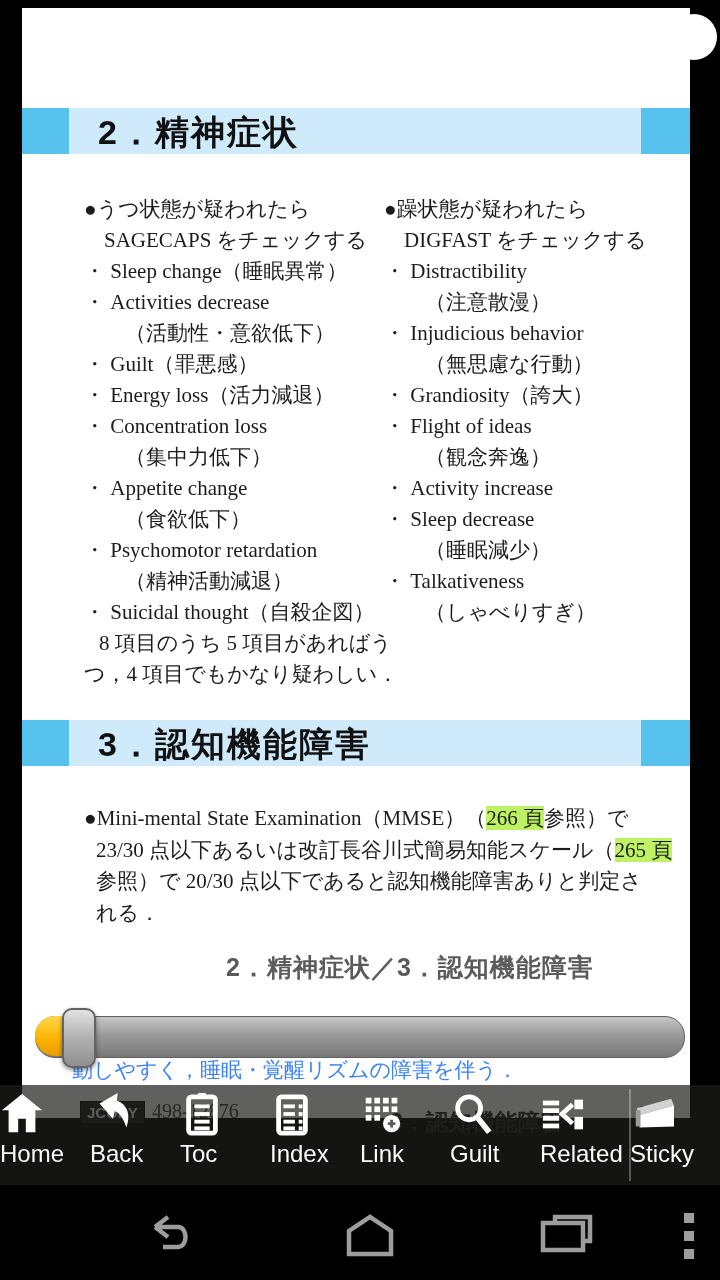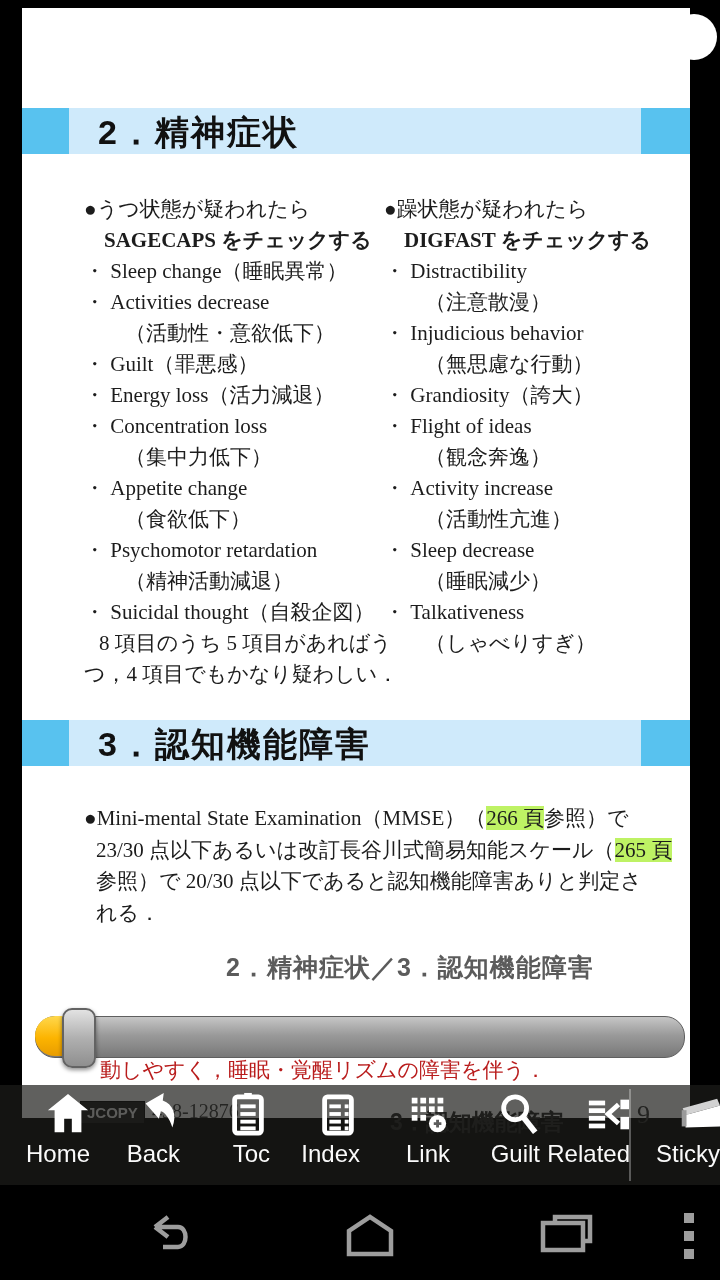--- a/index.html
+++ b/index.html
@@ -15,55 +15,55 @@
   .band-title{position:absolute;left:76px;top:2px;font-size:34px;font-weight:bold;color:#111;
               letter-spacing:2px;line-height:44px;}
   .band2{top:100px;}
   .band3{top:712px;}
   
   .col{position:absolute;top:186px;width:300px;color:#1c1c1c;
        font-family:"Liberation Serif","DejaVu Serif",serif;font-size:21px;}
   .col-left{left:62px;}
   .col-right{left:362px;}
   .line{height:31px;line-height:31px;white-space:nowrap;}
-  .sub{padding-left:20px;font-weight:bold;}
+  .sub{padding-left:20px;}
   .paren{padding-left:41px;}
   .indent1{padding-left:15px;}
   
   .para{position:absolute;left:62px;top:795px;width:585px;color:#1c1c1c;
         font-family:"Liberation Serif","DejaVu Serif",serif;font-size:21px;}
   .pline{height:31.5px;line-height:31.5px;white-space:nowrap;}
   .wrap{padding-left:12px;}
   .hl{background:#bef264;}
   
   .jcopy-box{position:absolute;left:58px;top:1093px;background:#191919;color:#f0f0f0;
              font-weight:bold;font-size:15px;padding:2px 6px;border:1px solid #000;}
   .jcopy-code{position:absolute;left:130px;top:1092px;color:#3a3a3a;font-size:20px;
               font-family:"Liberation Serif","DejaVu Serif",serif;}
   .footer-section{position:absolute;left:368px;top:1099px;color:#222;font-size:23px;font-weight:bold;}
   .footer-page{position:absolute;left:615px;top:1092px;color:#333;font-size:26px;
                font-family:"Liberation Serif","DejaVu Serif",serif;}
-  .bottom-partial{position:absolute;left:78px;top:1048px;color:#b91c1c;font-size:21px;white-space:nowrap;
+  .bottom-partial{position:absolute;left:50px;top:1048px;color:#3b82f6;font-size:21px;white-space:nowrap;
                   font-family:Liberation Mono, monospace;}
   
   .scrub-caption{position:absolute;left:196px;top:951px;font-size:25px;font-weight:bold;
                  color:rgba(45,45,45,0.78);letter-spacing:1px;white-space:nowrap;z-index:3;margin-left:30px;}
   
   .scrubber{position:absolute;left:35px;top:1016px;width:648px;height:40px;border-radius:20px;
             background:linear-gradient(180deg,#c6c6c6 0%,#9a9a9a 45%,#787878 100%);
             border:1px solid #5f5f5f;z-index:4;}
   .scrub-fill{position:absolute;left:-1px;top:-1px;width:56px;height:40px;border-radius:20px 0 0 20px;
               background:linear-gradient(180deg,#ffd84d 0%,#fcb400 55%,#e89c00 100%);}
   .scrub-thumb{position:absolute;left:26px;top:-9px;width:30px;height:56px;border-radius:10px;
                background:linear-gradient(180deg,#e2e2e2 0%,#b0b0b0 50%,#8f8f8f 100%);
                border:2px solid #636363;box-shadow:0 2px 4px rgba(0,0,0,0.45);}
   
   .toolbar{position:absolute;left:0;top:1085px;width:720px;height:100px;
            background:rgba(28,28,26,0.70);z-index:5;display:flex;}
-  .tb-item{flex:1;display:flex;flex-direction:column;align-items:flex-end;padding-top:7px;}
+  .tb-item{flex:1;display:flex;flex-direction:column;align-items:flex-start;padding-top:7px;}
   .tb-icon{width:44px;height:44px;}
   .tb-label{color:#fafafa;font-size:24px;line-height:30px;margin-top:3px;white-space:nowrap;}
   .tb-divider{position:absolute;left:629px;top:1089px;width:2px;height:92px;background:rgba(255,255,255,0.30);z-index:6;}
   
   .navbar{position:absolute;left:0;top:1185px;width:720px;height:95px;background:#000;z-index:7;}
   .nav-icon{position:absolute;top:1207px;width:60px;height:56px;z-index:8;}
   .nav-back{left:140px;} .nav-home{left:340px;} .nav-recents{left:536px;}
   .nav-dot{position:absolute;left:684px;width:10px;height:10px;background:#9d9d9d;z-index:8;}
 </style>
 </head>
@@ -128,21 +128,20 @@
         <div class="line paren">（無思慮な行動）</div>
 
         <div class="line item">・ Grandiosity（誇大）</div>
 
         <div class="line item">・ Flight of ideas</div>
 
         <div class="line paren">（観念奔逸）</div>
 
         <div class="line item">・ Activity increase</div>
 
-        <div class="line paren">（活動性亢進）</div>
 
         <div class="line item">・ Sleep decrease</div>
 
         <div class="line paren">（睡眠減少）</div>
 
         <div class="line item">・ Talkativeness</div>
 
         <div class="line paren">（しゃべりすぎ）</div>
       </div>
 

